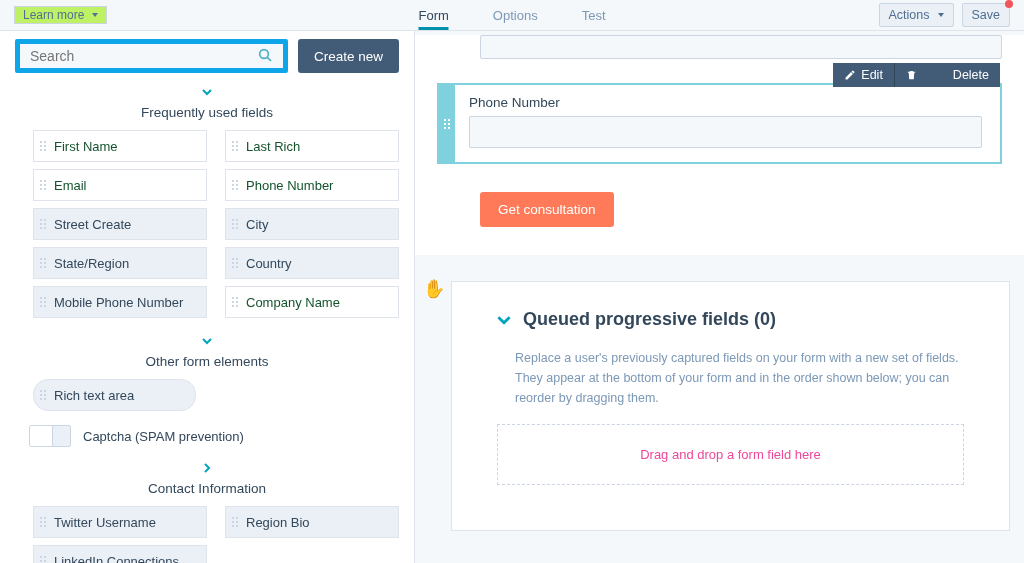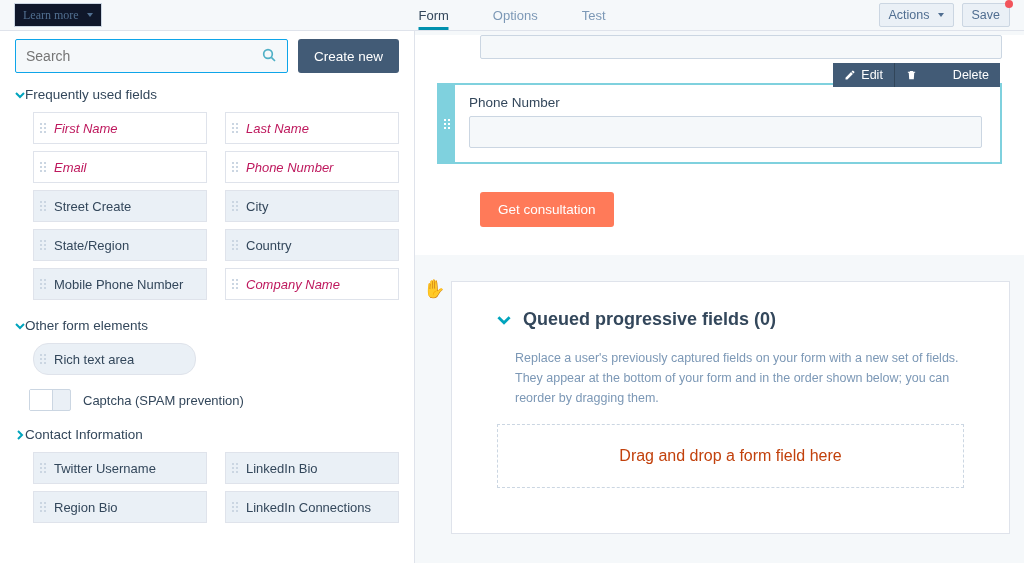--- a/index.html
+++ b/index.html
@@ -18,31 +18,30 @@
   .topbar {
     height: 31px;
     background: #f5f8fa;
     border-bottom: 1px solid #dfe3eb;
     display: flex;
     align-items: center;
     padding: 0 14px;
     position: relative;
   }
   .learn-more {
-    height: 24px;
+    height: 18px;
     padding: 0 8px;
     border: 1px solid #cbd6e2;
-    background: #0f172a;
+    background: #bef264;
     color: #516f90;
     font-size: 12px;
     display: flex;
     align-items: center;
     gap: 4px;
     cursor: pointer;
-    font-family: Liberation Serif, serif;
   }
   .topbar-tabs {
     position: absolute;
     left: 50%;
     transform: translateX(-50%);
     display: flex;
     gap: 44px;
     height: 100%;
     align-items: center;
   }
@@ -113,21 +112,21 @@
   .search-row {
     display: flex;
     gap: 10px;
     align-items: stretch;
     margin-bottom: 14px;
   }
   .search-box {
     flex: 1;
     display: flex;
     align-items: center;
-    border: 1px solid #0ea5e9;
+    border: 5px solid #0ea5e9;
     background: #f5f8fa;
     border-radius: 2px;
     padding: 0 10px;
     height: 34px;
   }
   .search-box input {
     flex: 1;
     border: none;
     background: transparent;
     outline: none;
@@ -145,24 +144,26 @@
     font-size: 13.5px;
     padding: 0 16px;
     height: 34px;
     border-radius: 3px;
     cursor: pointer;
   }
 
   .section-header {
     display: flex;
     align-items: center;
+    gap: 8px;
     color: #33475b;
     font-size: 13.5px;
     margin: 4px 0 10px 0;
     cursor: pointer;
+    flex-direction: column;
   }
   .section-caret {
     color: #00a4bd;
     display: inline-flex;
   }
   .section-caret svg { display:block; }
 
   .field-grid {
     display: grid;
     grid-template-columns: 1fr 1fr;
@@ -177,22 +178,21 @@
     border: 1px solid #dfe3eb;
     background: #eaf0f6;
     height: 32px;
     padding: 0 8px 0 6px;
     font-size: 13px;
     color: #33475b;
     cursor: grab;
   }
   .field-tile.disabled {
     background: #fff;
-    color: #be185d;
-    font-style: italic;
+    color: #14532d;
   }
   .drag-dots {
     width: 6px;
     flex: none;
     display: grid;
     grid-template-columns: 2px 2px;
     grid-auto-rows: 2px;
     gap: 2px;
   }
   .drag-dots span {
@@ -363,22 +363,22 @@
   }
   .queued-desc {
     color: #7c98b6;
     font-size: 12.5px;
     line-height: 1.6;
     margin-left: 18px;
     margin-bottom: 16px;
   }
   .drop-zone {
     border: 1px dashed #cbd6e2;
-    color: #c2410c;
-    font-size: 16px;
+    color: #ec4899;
+    font-size: 13px;
     text-align: center;
     padding: 22px 0;
     margin-left: 0;
   }
 
 </style>
 </head>
 <body>
 
 <div class="topbar">
@@ -443,21 +443,21 @@
       </div>
       <div class="field-tile disabled">
         <span class="drag-dots">
             <span></span>
             <span></span>
             <span></span>
             <span></span>
             <span></span>
             <span></span>
           </span>
-        <span>Last Name</span>
+        <span>Last Rich</span>
       </div>
       <div class="field-tile disabled">
         <span class="drag-dots">
             <span></span>
             <span></span>
             <span></span>
             <span></span>
             <span></span>
             <span></span>
           </span>
@@ -581,31 +581,20 @@
       <div class="field-tile">
         <span class="drag-dots">
             <span></span>
             <span></span>
             <span></span>
             <span></span>
             <span></span>
             <span></span>
           </span>
         <span>Twitter Username</span>
-      </div>
-      <div class="field-tile">
-        <span class="drag-dots">
-            <span></span>
-            <span></span>
-            <span></span>
-            <span></span>
-            <span></span>
-            <span></span>
-          </span>
-        <span>LinkedIn Bio</span>
       </div>
       <div class="field-tile">
         <span class="drag-dots">
             <span></span>
             <span></span>
             <span></span>
             <span></span>
             <span></span>
             <span></span>
           </span>

